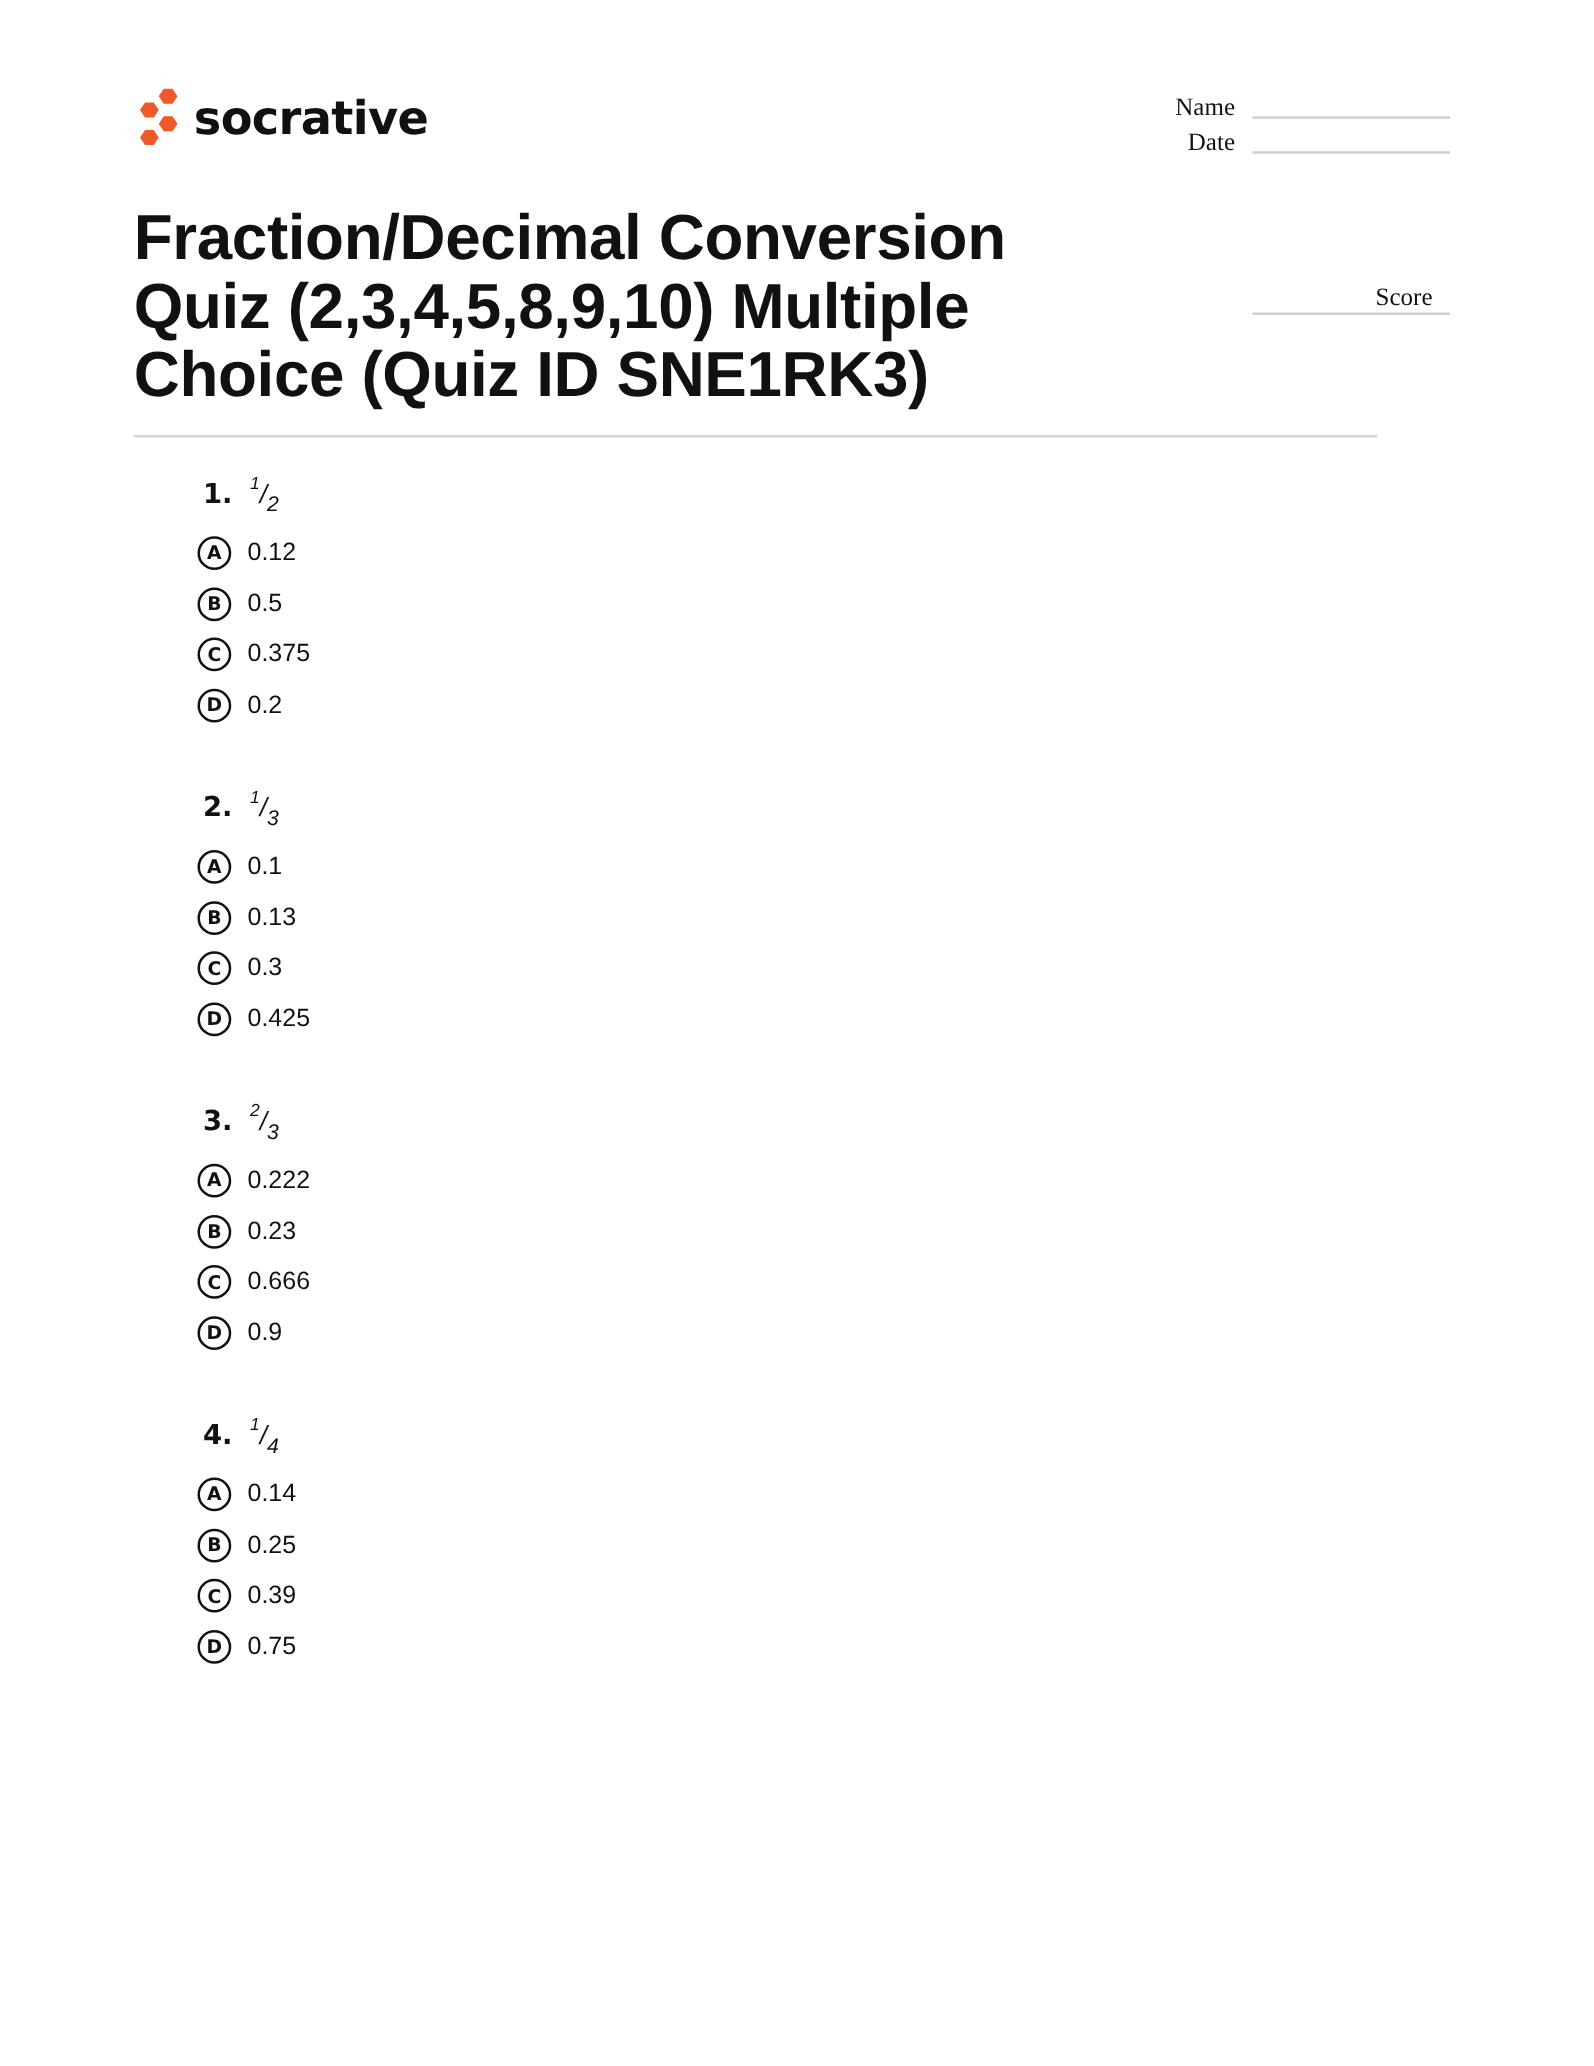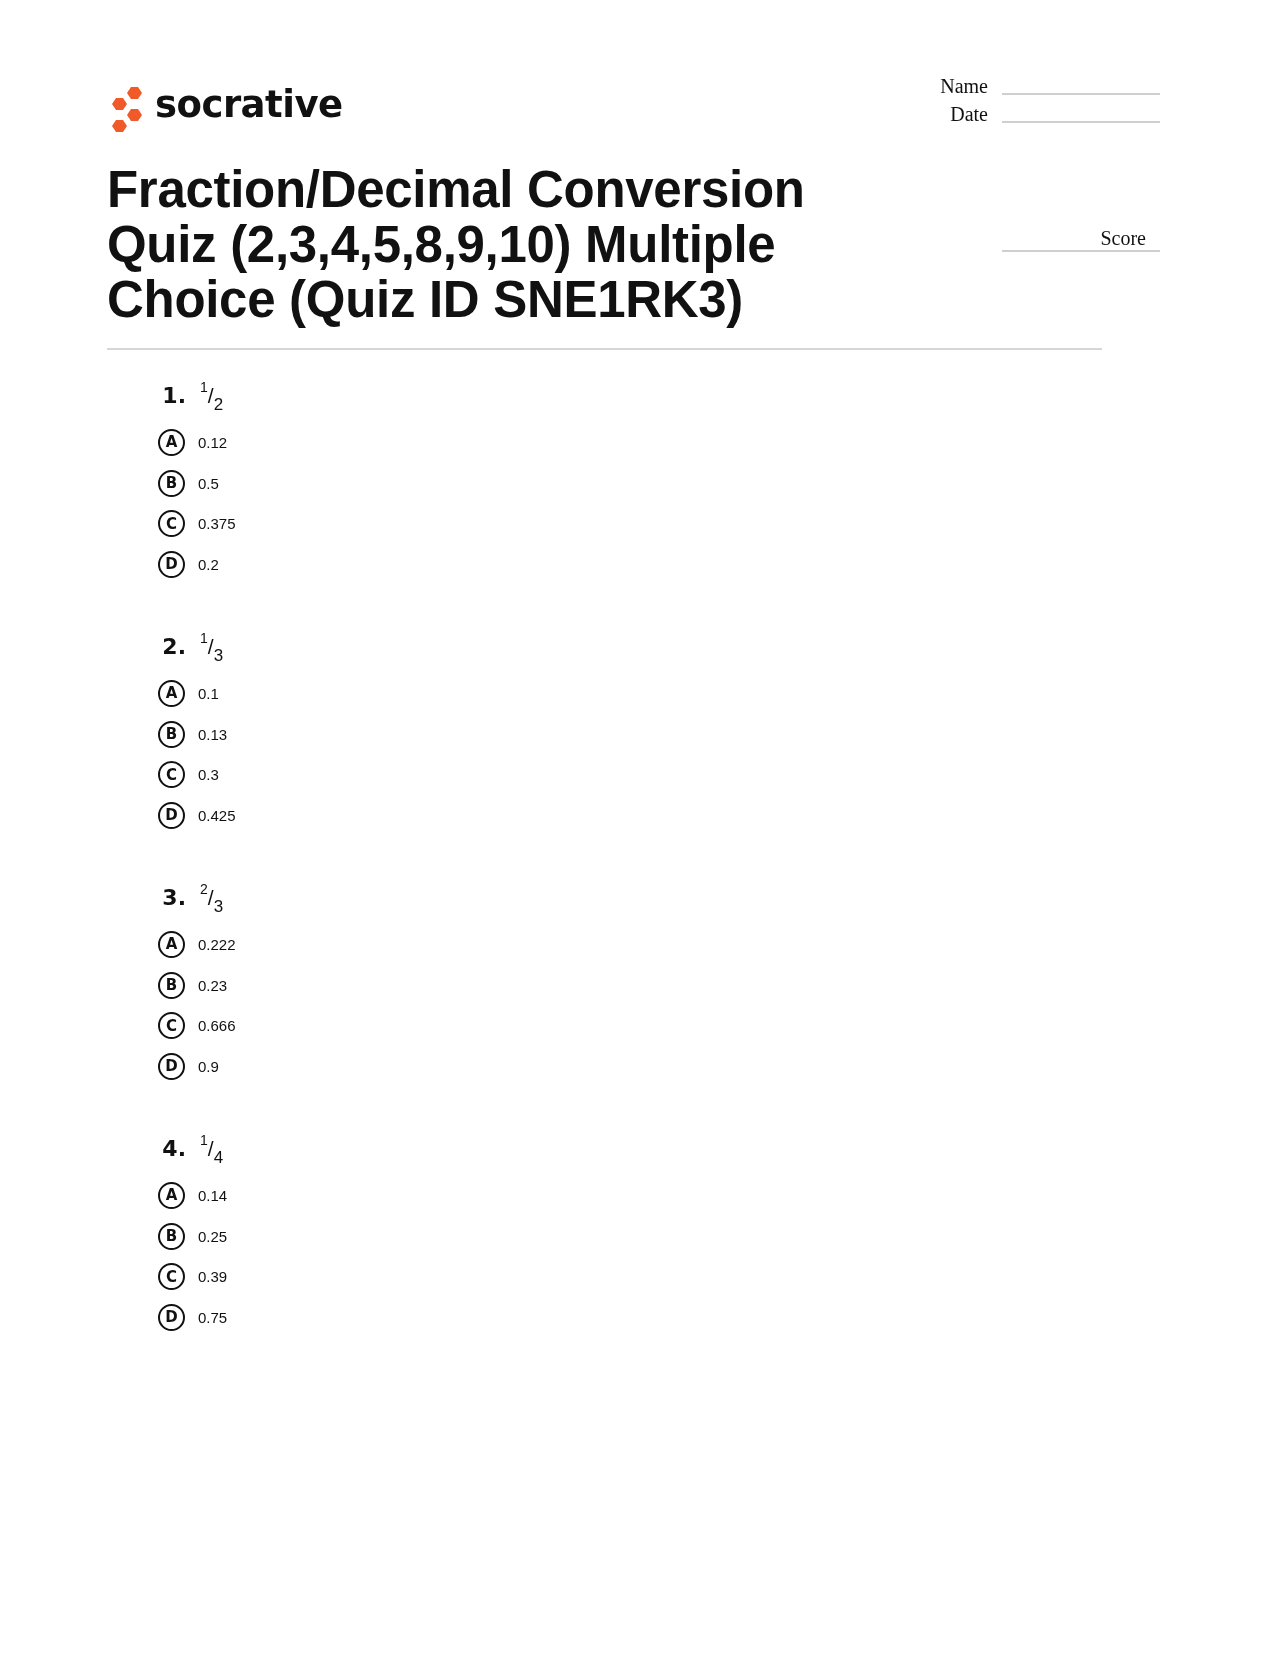--- a/index.html
+++ b/index.html
@@ -1,20 +1,20 @@
 <!DOCTYPE html>
 <html><head>
   <meta charset="utf-8">
   <style>
     html, body { margin: 0; padding: 0; background: #ffffff; }
     body {
       width: 1275px; height: 1653px; position: relative; overflow: hidden;
       font-family: "Liberation Sans", "DejaVu Sans", sans-serif; color: #111111;
     }
-    .logo { position: absolute; left: 107px; top: 86px; display: flex; }
+    .logo { position: absolute; left: 107px; top: 70px; display: flex; align-items: center; }
     .logo svg { width: 38px; height: 48px; display: block; }
     .logo-text {
       margin-left: 10px; font-family: "DejaVu Sans", sans-serif; font-weight: bold;
       font-size: 37px; letter-spacing: -0.5px; color: #111; line-height: 1;
     }
     .fields { position: absolute; left: 860px; top: 74px; width: 300px; }
     .field-row { position: absolute; right: 0; display: flex; align-items: flex-end; font-family: Liberation Serif, serif; }
     .field-label {
       font-size: 20px; color: #111; text-align: right; width: 120px; margin-right: 14px; line-height: 24px;
     }
@@ -25,30 +25,30 @@
       line-height: 55px; color: #111; letter-spacing: -0.3px;
     }
     .divider { position: absolute; left: 107px; top: 348px; width: 995px; height: 2px; background: #d6d6d6; }
     .questions { position: absolute; left: 158px; top: 380px; }
     .question { height: 251px; position: relative; }
     .q-head { display: flex; align-items: flex-start; height: 42px; }
     .q-num {
       width: 28px; text-align: right; font-family: "DejaVu Sans", sans-serif; font-weight: bold;
       font-size: 22px; line-height: 32px; color: #111;
     }
-    .q-frac { margin-left: 14px; font-size: 21px; line-height: 32px; color: #111; position: relative; }
+    .q-frac { margin-left: 14px; font-size: 21px; line-height: 32px; color: #111; position: relative; font-style: italic; }
     .q-frac sup { font-size: 14px; position: relative; top: -3px; vertical-align: super; line-height: 0; }
     .q-frac sub { font-size: 17px; position: relative; top: 2px; line-height: 0; }
     .choice { display: flex; align-items: center; height: 40.7px; }
     .choice-circle {
       width: 27px; height: 27px; border: 2px solid #111; border-radius: 50%;
       display: flex; align-items: center; justify-content: center; box-sizing: border-box;
       font-family: "DejaVu Sans", sans-serif; font-weight: bold; font-size: 15px; color: #111;
     }
-    .choice-text { margin-left: 13px; font-size: 15px; color: #111; }
+    .choice-text { margin-left: 13px; font-size: 20px; color: #111; }
   </style>
 </head>
 <body>
 
 <div class="logo">
   <svg viewBox="0 0 38 48">
     <polygon points="24,1 31,1 35,7 31,13 24,13 20,7" fill="#F05A28"></polygon>
     <polygon points="9,12 16,12 20,18 16,24 9,24 5,18" fill="#F05A28"></polygon>
     <polygon points="24,23 31,23 35,29 31,35 24,35 20,29" fill="#F05A28"></polygon>
     <polygon points="9,34 16,34 20,40 16,46 9,46 5,40" fill="#F05A28"></polygon>

